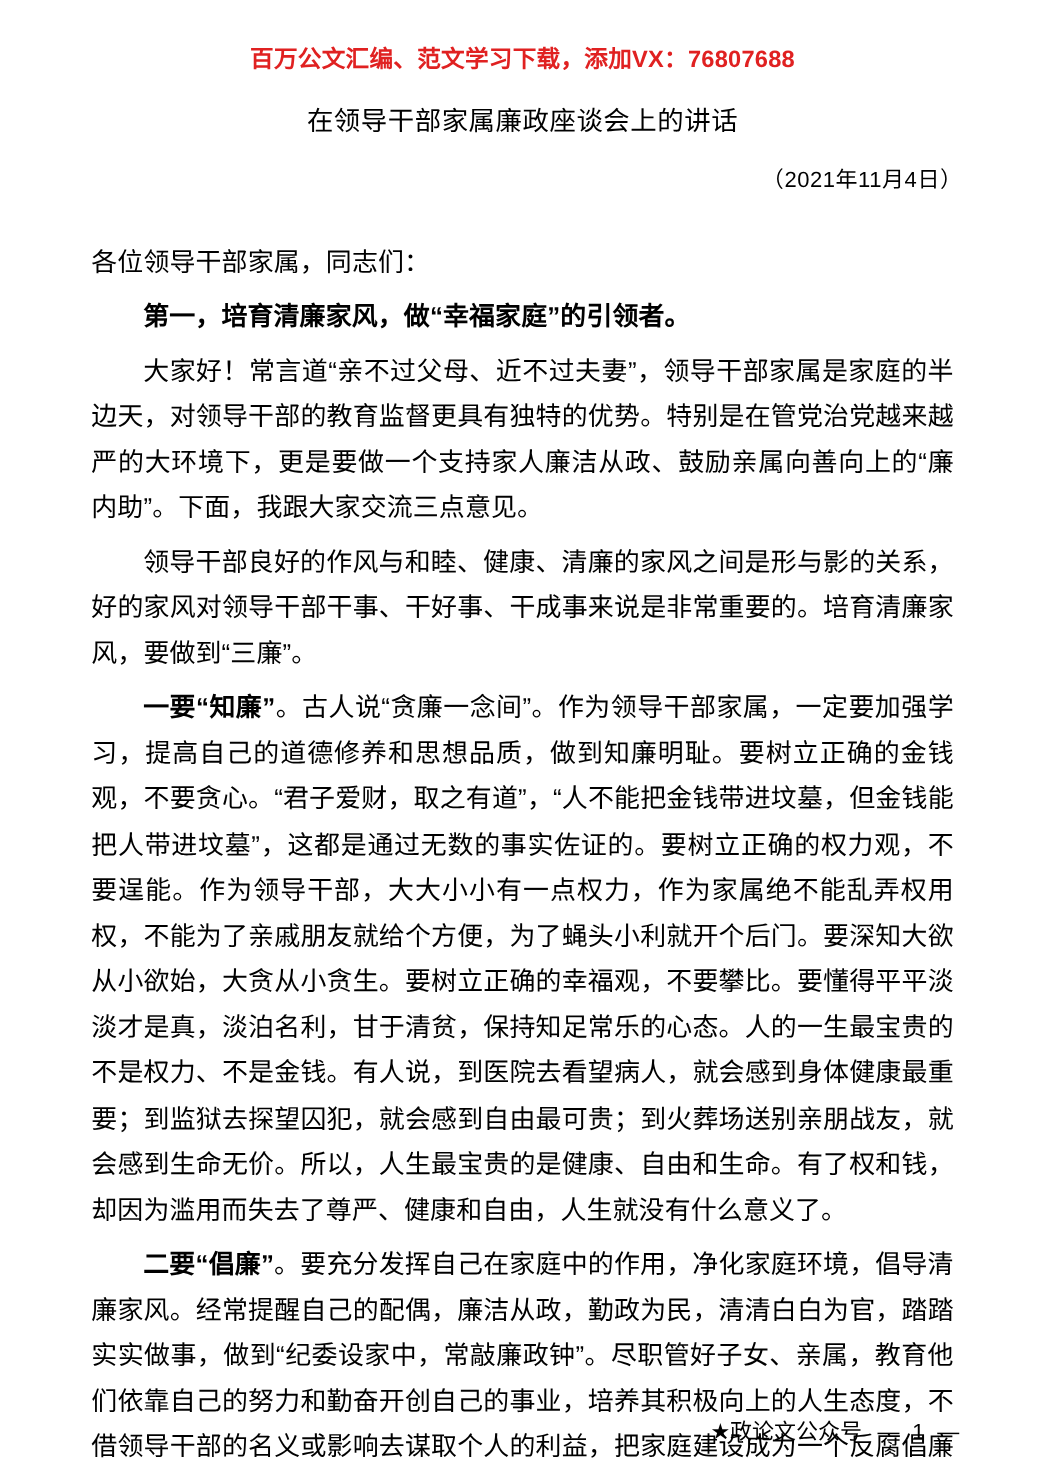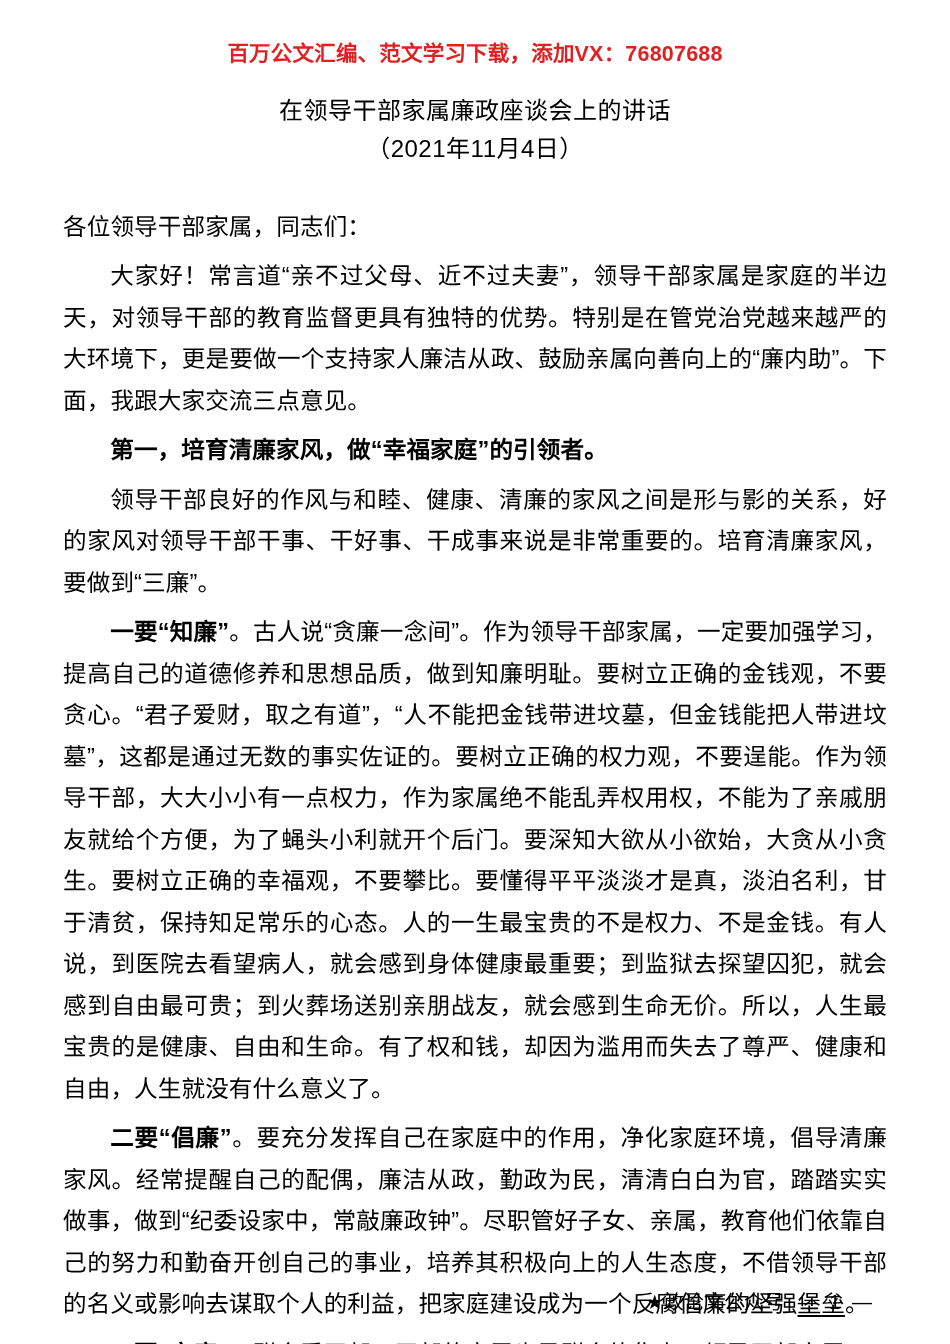--- a/index.html
+++ b/index.html
@@ -15,21 +15,21 @@
     font-family: "Liberation Sans", "DejaVu Sans", sans-serif;
     color: #000000;
     overflow: hidden;
   }
 
   #page {
     position: relative;
     width: 950px;
     height: 1344px;
     box-sizing: border-box;
-    padding: 0 55px;
+    padding: 0 75px;
   }
 
   
   .promo {
     text-align: center;
     font-size: 21.5px;
     font-weight: 700;
     letter-spacing: 0.2px;
     padding-top: 42px;
     line-height: 1.2;
@@ -38,24 +38,24 @@
 
   
   .doc-title {
     text-align: center;
     font-size: 24px;
     line-height: 1.5;
     margin-top: 25px;
     letter-spacing: 0.5px;
   }
   .doc-date {
-    text-align: center;
-    font-size: 24px;
+    text-align: right;
+    font-size: 20px;
     line-height: 1.5;
-    margin-top: 2px;
+    margin-top: 20px;
     letter-spacing: 0.5px;
   }
 
   
   .body-block {
     margin-top: 40px;
   }
   p.para {
     margin: 8px;
     font-size: 23.6px;
@@ -97,25 +97,25 @@
   <div class="promo" style="color: rgb(224, 33, 33);">百万公文汇编、范文学习下载，添加VX：76807688</div>
 
   <h1 class="doc-title" style="font-weight:400;margin:25px 0 0 0;font-family:Liberation Serif, serif;">在领导干部家属廉政座谈会上的讲话</h1>
 
   <div class="doc-date">（2021年11月4日）</div>
 
   <div class="body-block">
 
     <p class="para">各位领导干部家属，同志们：</p>
 
-    <p class="para indent">大家好！常言道“亲不过父母、近不过夫妻”，领导干部家属是家庭的半边天，对领导干部的教育监督更具有独特的优势。特别是在管党治党越来越严的大环境下，更是要做一个支持家人廉洁从政、鼓励亲属向善向上的“廉内助”。下面，我跟大家交流三点意见。</p>
-
     <p class="para indent">
       <b class="bold">第一，培育清廉家风，做“幸福家庭”的引领者。</b>
     </p>
+
+    <p class="para indent">大家好！常言道“亲不过父母、近不过夫妻”，领导干部家属是家庭的半边天，对领导干部的教育监督更具有独特的优势。特别是在管党治党越来越严的大环境下，更是要做一个支持家人廉洁从政、鼓励亲属向善向上的“廉内助”。下面，我跟大家交流三点意见。</p>
 
     <p class="para indent">领导干部良好的作风与和睦、健康、清廉的家风之间是形与影的关系，好的家风对领导干部干事、干好事、干成事来说是非常重要的。培育清廉家风，要做到“三廉”。</p>
 
     <p class="para indent">
       <b class="bold">一要“知廉”</b><span>。古人说“贪廉一念间”。作为领导干部家属，一定要加强学习，提高自己的道德修养和思想品质，做到知廉明耻。要树立正确的金钱观，不要贪心。“君子爱财，取之有道”，“人不能把金钱带进坟墓，但金钱能把人带进坟墓”，这都是通过无数的事实佐证的。要树立正确的权力观，不要逞能。作为领导干部，大大小小有一点权力，作为家属绝不能乱弄权用权，不能为了亲戚朋友就给个方便，为了蝇头小利就开个后门。要深知大欲从小欲始，大贪从小贪生。要树立正确的幸福观，不要攀比。要懂得平平淡淡才是真，淡泊名利，甘于清贫，保持知足常乐的心态。人的一生最宝贵的不是权力、不是金钱。有人说，到医院去看望病人，就会感到身体健康最重要；到监狱去探望囚犯，就会感到自由最可贵；到火葬场送别亲朋战友，就会感到生命无价。所以，人生最宝贵的是健康、自由和生命。有了权和钱，却因为滥用而失去了尊严、健康和自由，人生就没有什么意义了。</span>
     </p>
 
     <p class="para indent">
       <b class="bold">二要“倡廉”</b><span>。要充分发挥自己在家庭中的作用，净化家庭环境，倡导清廉家风。经常提醒自己的配偶，廉洁从政，勤政为民，清清白白为官，踏踏实实做事，做到“纪委设家中，常敲廉政钟”。尽职管好子女、亲属，教育他们依靠自己的努力和勤奋开创自己的事业，培养其积极向上的人生态度，不借领导干部的名义或影响去谋取个人的利益，把家庭建设成为一个反腐倡廉的坚强</span><u class="uline">堡垒</u><span>。</span>
     </p>

